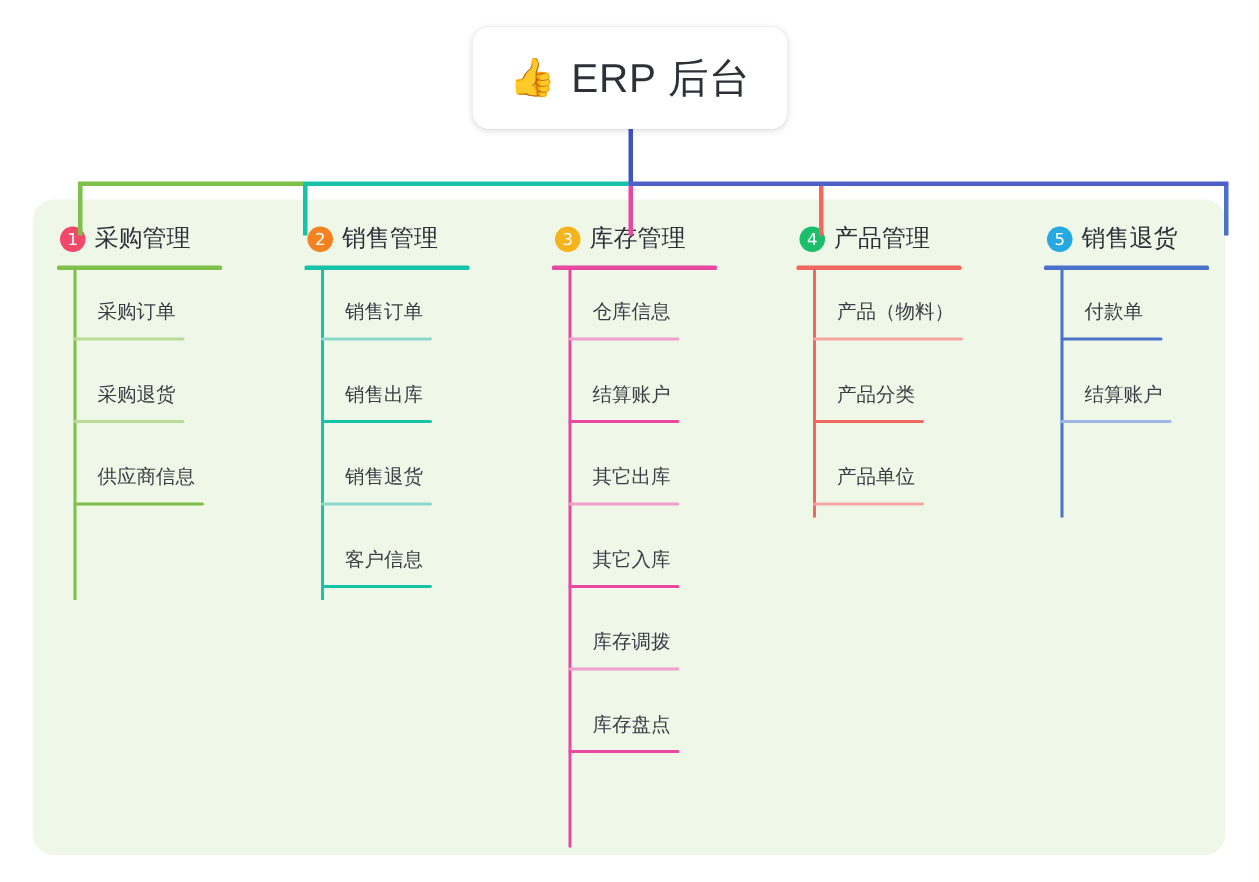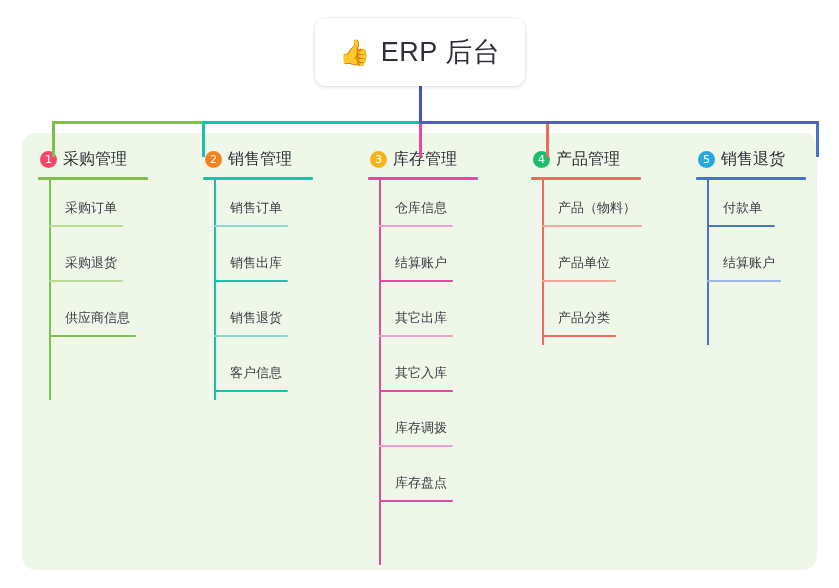--- a/index.html
+++ b/index.html
@@ -177,27 +177,27 @@
           <span class="col-title">产品管理</span>
         </div>
         <div class="col-rule" style="width: 110px; background: rgb(240, 105, 95);"></div>
         <div class="items">
           <div class="spine" style="background: rgb(240, 105, 95); height: 165px;"></div>
           <div class="item">
             <span class="item-label">产品（物料）</span>
             <div class="item-rule" style="width: 100px; background: rgb(245, 166, 160);"></div>
           </div>
           <div class="item">
+            <span class="item-label">产品分类</span>
+            <div class="item-rule" style="width: 74px; background: rgb(240, 105, 95);"></div>
+          </div>
+          <div class="item">
             <span class="item-label">产品单位</span>
             <div class="item-rule" style="width: 74px; background: rgb(245, 166, 160);"></div>
           </div>
-          <div class="item">
-            <span class="item-label">产品分类</span>
-            <div class="item-rule" style="width: 74px; background: rgb(240, 105, 95);"></div>
-          </div>
         </div>
       </div>
       <div class="col" style="left: 696px;">
         <div class="col-head">
           <span class="badge" style="background: rgb(37, 169, 224);">5</span>
           <span class="col-title">销售退货</span>
         </div>
         <div class="col-rule" style="width: 110px; background: rgb(74, 114, 201);"></div>
         <div class="items">
           <div class="spine" style="background: rgb(74, 114, 201); height: 165px;"></div>

